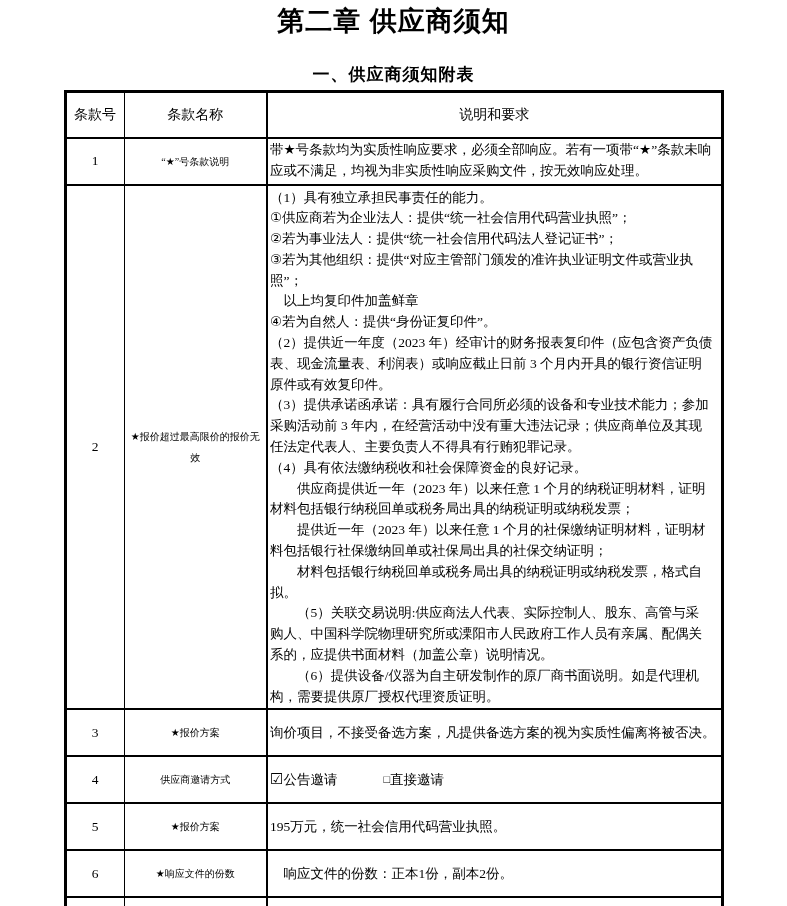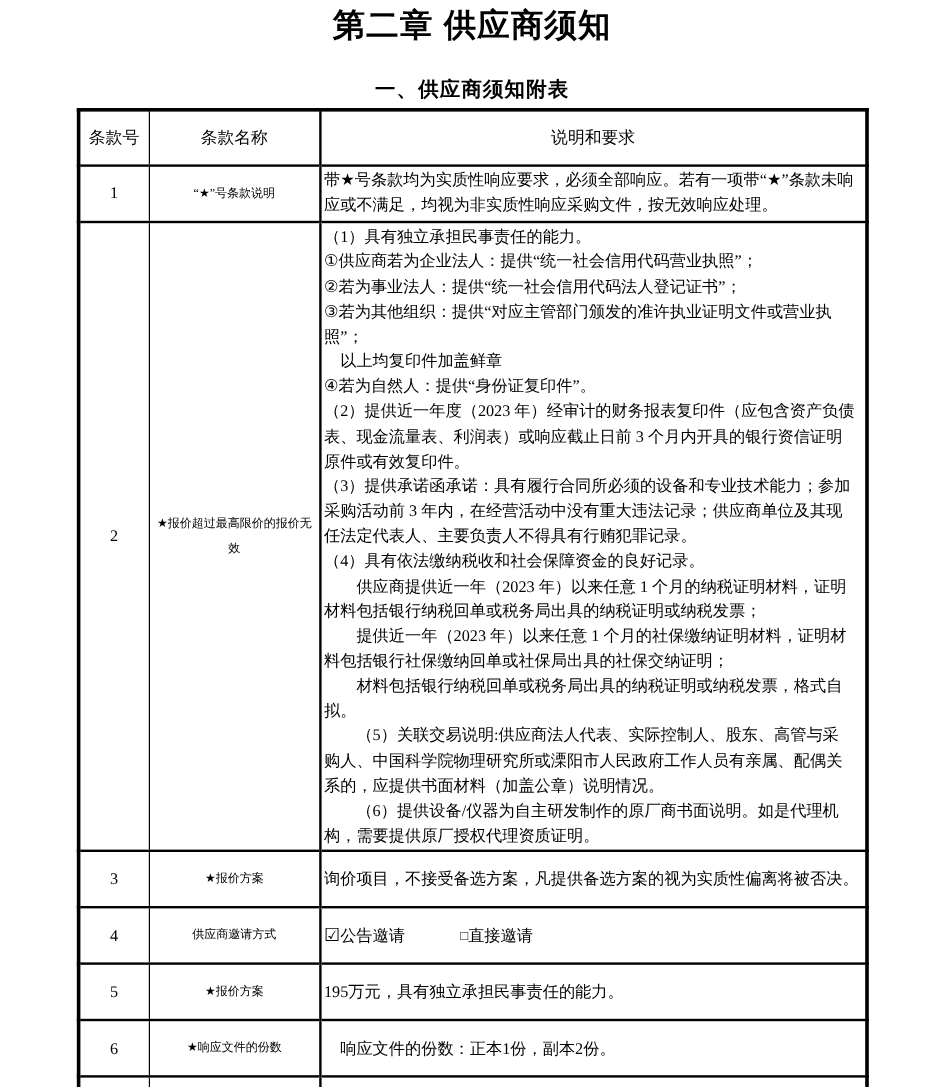--- a/index.html
+++ b/index.html
@@ -122,21 +122,21 @@
           <span class="opts">
             <span class="opt"><span class="box checked">☑</span><span>公告邀请</span></span><span class="opt"><span class="box unchecked">□</span><span>直接邀请</span></span>
           </span>
         </td>
       </tr>
 
       <tr class="r5 bt2">
         <td class="no-cell">5</td>
         <td class="name-cell">★报价方案</td>
         <td class="desc-cell">
-          <div class="line">195万元，具有独立承担民事责任的能力。</div>
+          <div class="line">195万元，统一社会信用代码营业执照。</div>
         </td>
       </tr>
 
       <tr class="r6 bt2">
         <td class="no-cell">6</td>
         <td class="name-cell">★响应文件的份数</td>
         <td class="desc-cell">
           <div class="line">　响应文件的份数：正本1份，副本2份。</div>
         </td>
       </tr>

